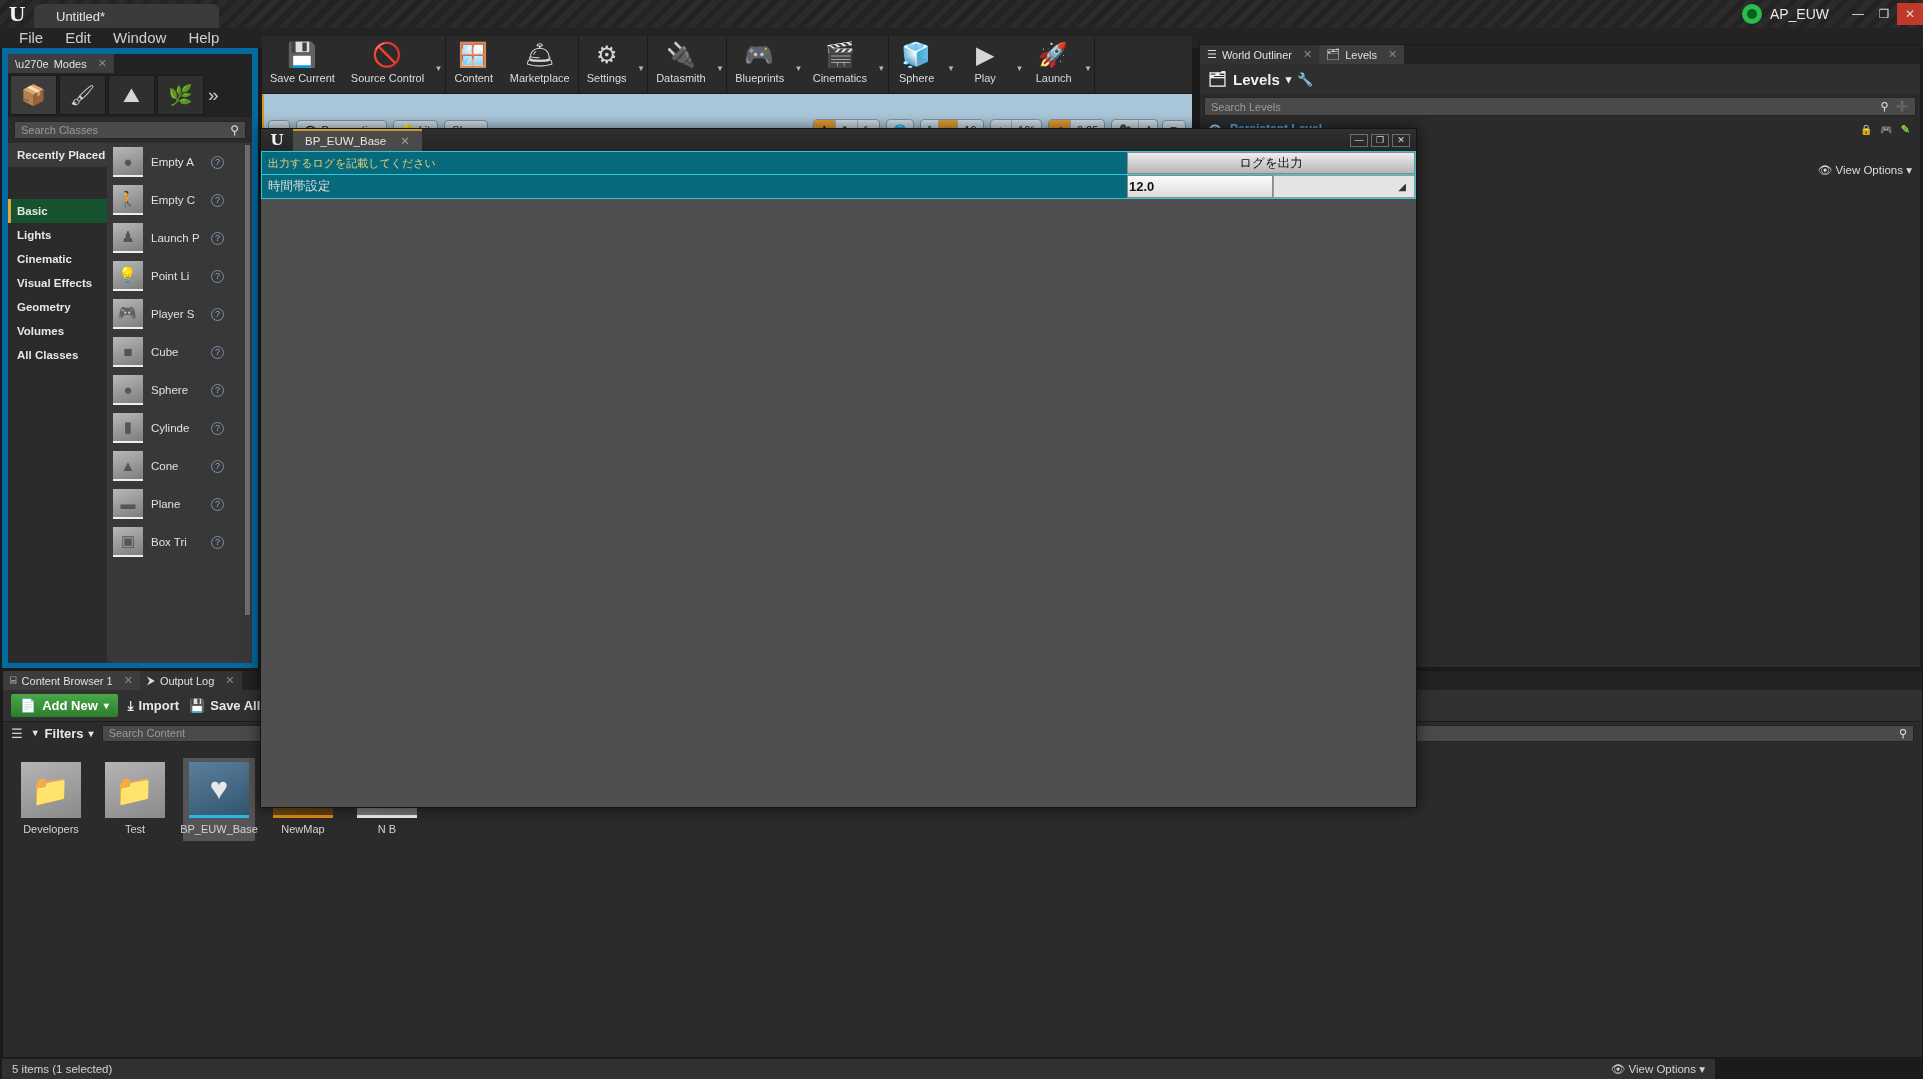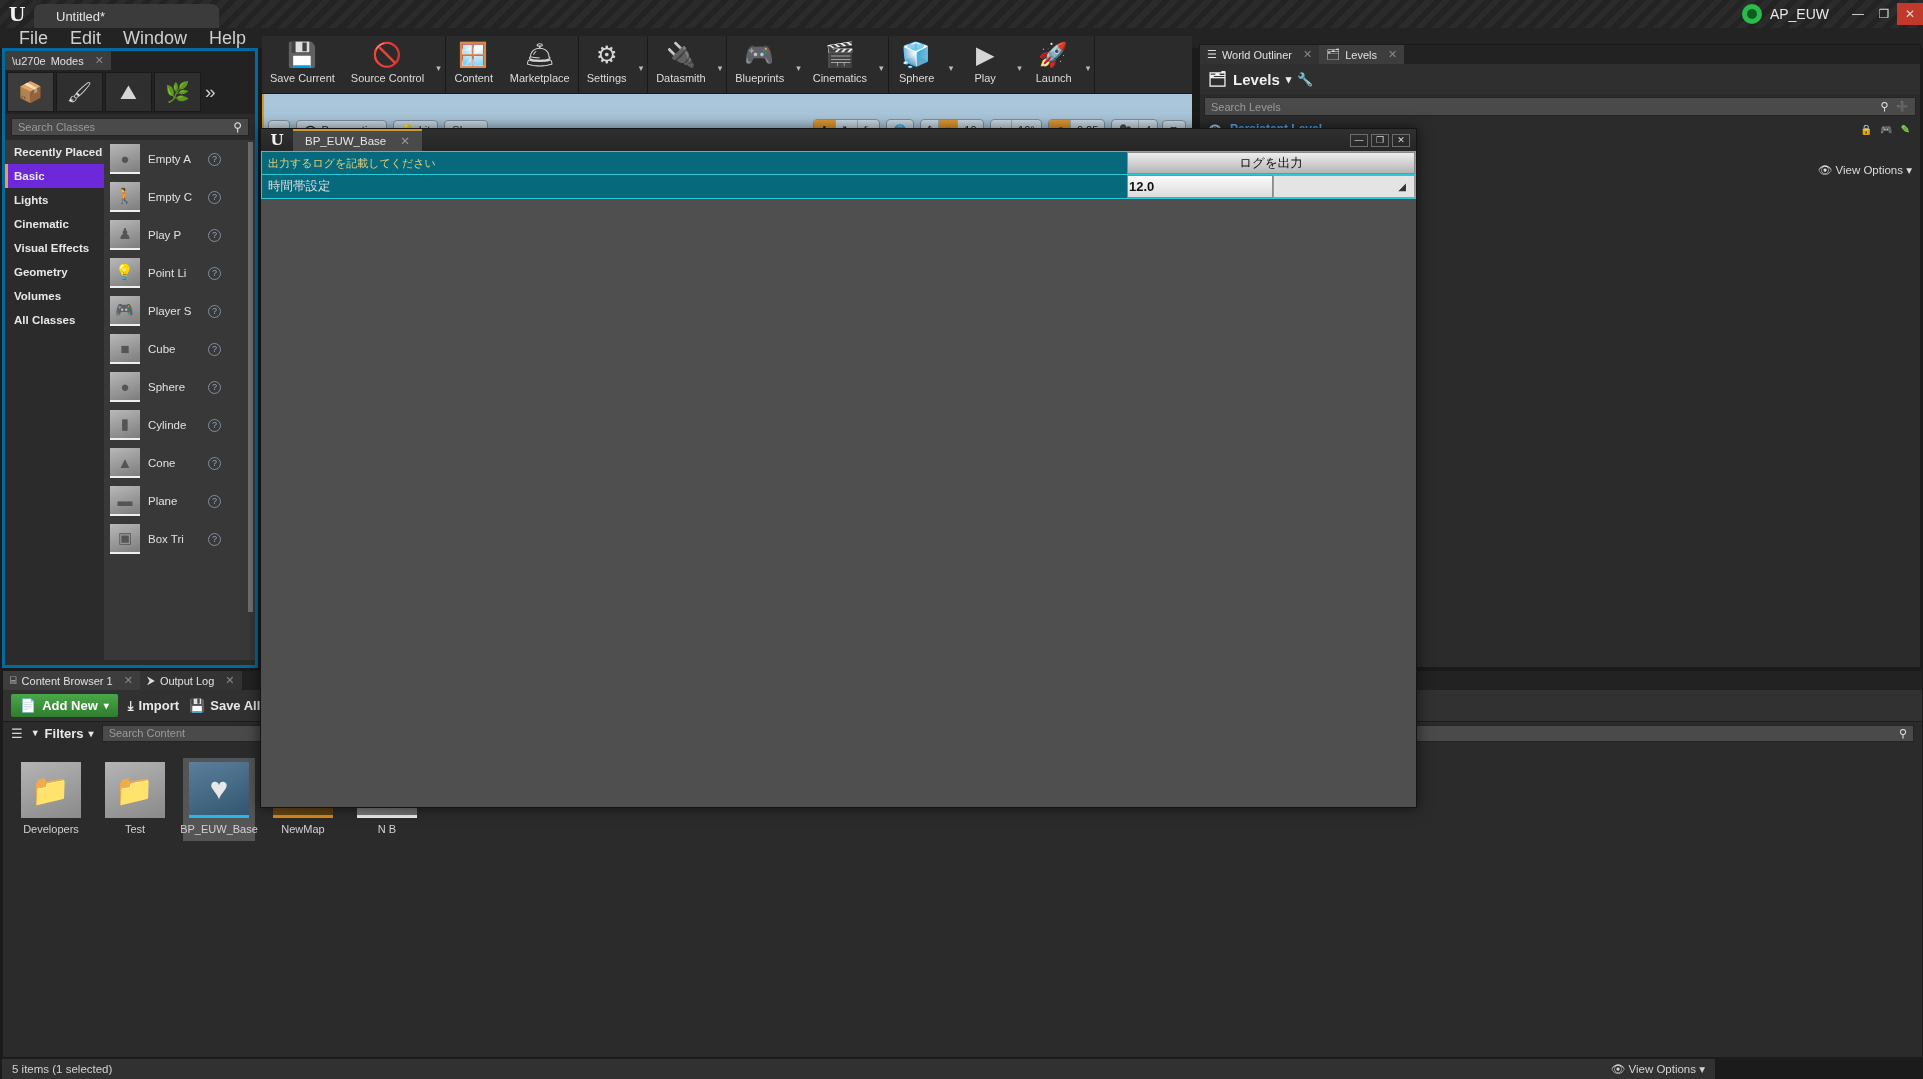--- a/index.html
+++ b/index.html
@@ -21,42 +21,42 @@
   #liveicon::after{ content:""; position:absolute; inset:5px; border-radius:50%;
     background:#0d5d1e; }
   #apeuw { font-size:14px; color:#e8e8e8; margin-right:16px; }
   .winbtn { width:26px; height:22px; display:flex; align-items:center; justify-content:center;
     font-size:12px; color:#dcdcdc; }
   .winbtn.close { background:#c0392b; }
 
   
   #menubar { position:absolute; left:0; top:28px; width:1923px; height:20px;
     background:#232323; display:flex; align-items:center; padding-left:8px; }
-  #menubar .mi { font-size:18px; color:#cfcfcf; padding:0 11px; line-height:20px; }
+  #menubar .mi { font-size:15px; color:#cfcfcf; padding:0 11px; line-height:20px; }
 
   
   #modes { position:absolute; left:2px; top:48px; width:256px; height:620px;
-    background:#2b2b2b; border:3px solid #0369a1; }
+    background:#2b2b2b; border:6px solid #0369a1; }
   .tabstrip { height:19px; background:#222; display:flex; align-items:stretch; }
   .paneltab { background:#3d3d3d; display:flex; align-items:center; gap:5px;
     padding:0 7px; font-size:11px; color:#e0e0e0; }
   .paneltab .x { color:#888; font-size:11px; margin-left:6px; }
   #modeicons { height:44px; background:#222; display:flex; align-items:center; padding:2px; gap:2px; }
   .modebtn { width:47px; height:40px; background:#2f2f2f; border:1px solid #1a1a1a;
     display:flex; align-items:center; justify-content:center; font-size:20px; }
   .modebtn.active { background:#3c3c3c; }
   #modes .more { margin-left:2px; font-size:19px; color:#cfcfcf; }
   #searchclasses { margin:4px 6px; height:18px; background:#4a4a4a; border:1px solid #242424;
     display:flex; align-items:center; padding:0 6px; font-size:11px; color:#9a9a9a; }
   #searchclasses .mag { margin-left:auto; color:#e0e0e0; font-size:12px; }
   #modesbody { display:flex; height:520px; }
   #catlist { width:99px; background:#2b2b2b; }
   .cat { height:24px; display:flex; align-items:center; padding-left:9px;
     font-size:11.5px; color:#e7e7e7; font-weight:bold; }
-  .cat.sel { background:#6d28d9; border-left:3px solid #e8a33d; padding-left:6px; }
+  .cat.sel { background:#14532d; border-left:3px solid #e8a33d; padding-left:6px;margin-top:32px; }
   .cat.hov { background:#3a3a3a; }
   #classlist { flex:1; background:#383838; overflow:hidden; position:relative; }
   .classrow { height:38px; display:flex; align-items:center; gap:8px; padding-left:6px; }
   .thumb { width:30px; height:30px; background:linear-gradient(160deg,#b8b8b8,#7d7d7d);
     border-bottom:2px solid #efefef; display:flex; align-items:center; justify-content:center;
     font-size:15px; color:#555; }
   .classname { font-size:11.5px; color:#e0e0e0; white-space:nowrap; overflow:hidden; width:52px; }
   .qmark { width:13px; height:13px; border-radius:50%; border:1px solid #7b8fa5;
     color:#8fa7bf; font-size:9px; display:flex; align-items:center; justify-content:center; }
   #classscroll { position:absolute; right:2px; top:2px; width:5px; height:470px; background:#6f6f6f; }
@@ -221,21 +221,21 @@
         <div class="classname">Empty A</div>
         <div class="qmark">?</div>
         </div>
       <div class="classrow">
         <div class="thumb">🚶</div>
         <div class="classname">Empty C</div>
         <div class="qmark">?</div>
         </div>
       <div class="classrow">
         <div class="thumb">♟</div>
-        <div class="classname">Play P</div>
+        <div class="classname">Launch P</div>
         <div class="qmark">?</div>
         </div>
       <div class="classrow">
         <div class="thumb">💡</div>
         <div class="classname">Point Li</div>
         <div class="qmark">?</div>
         </div>
       <div class="classrow">
         <div class="thumb">🎮</div>
         <div class="classname">Player S</div>

